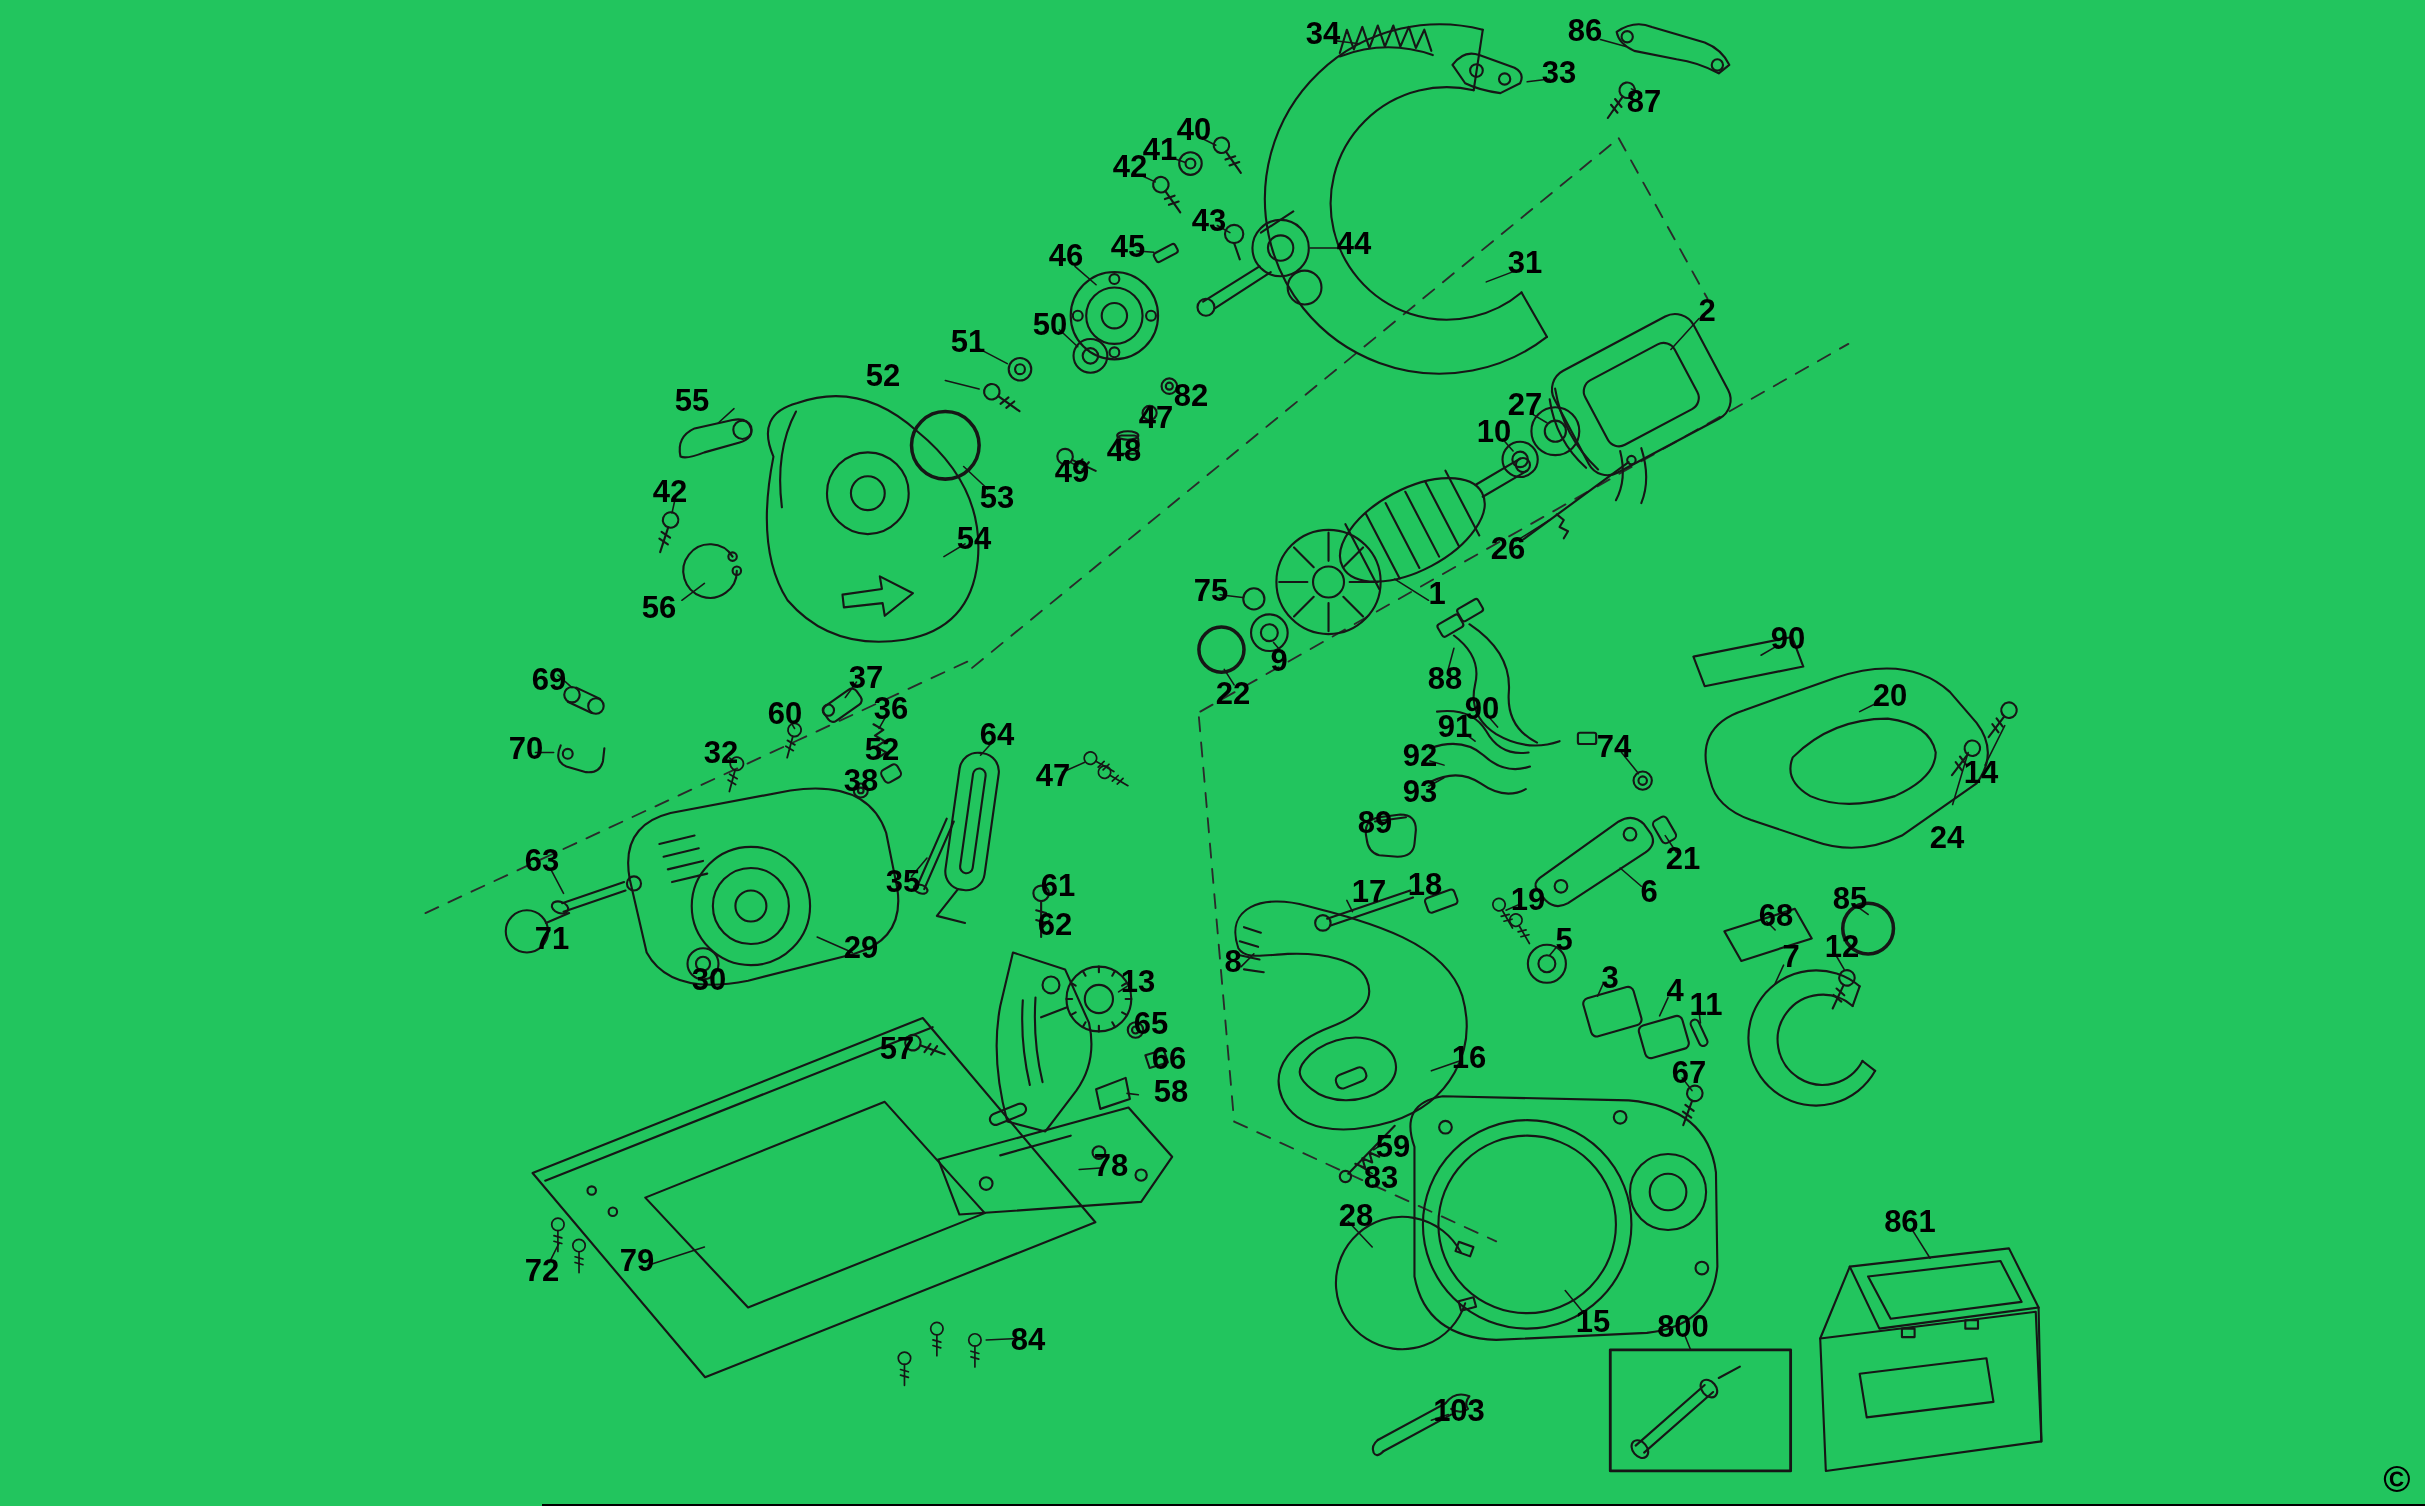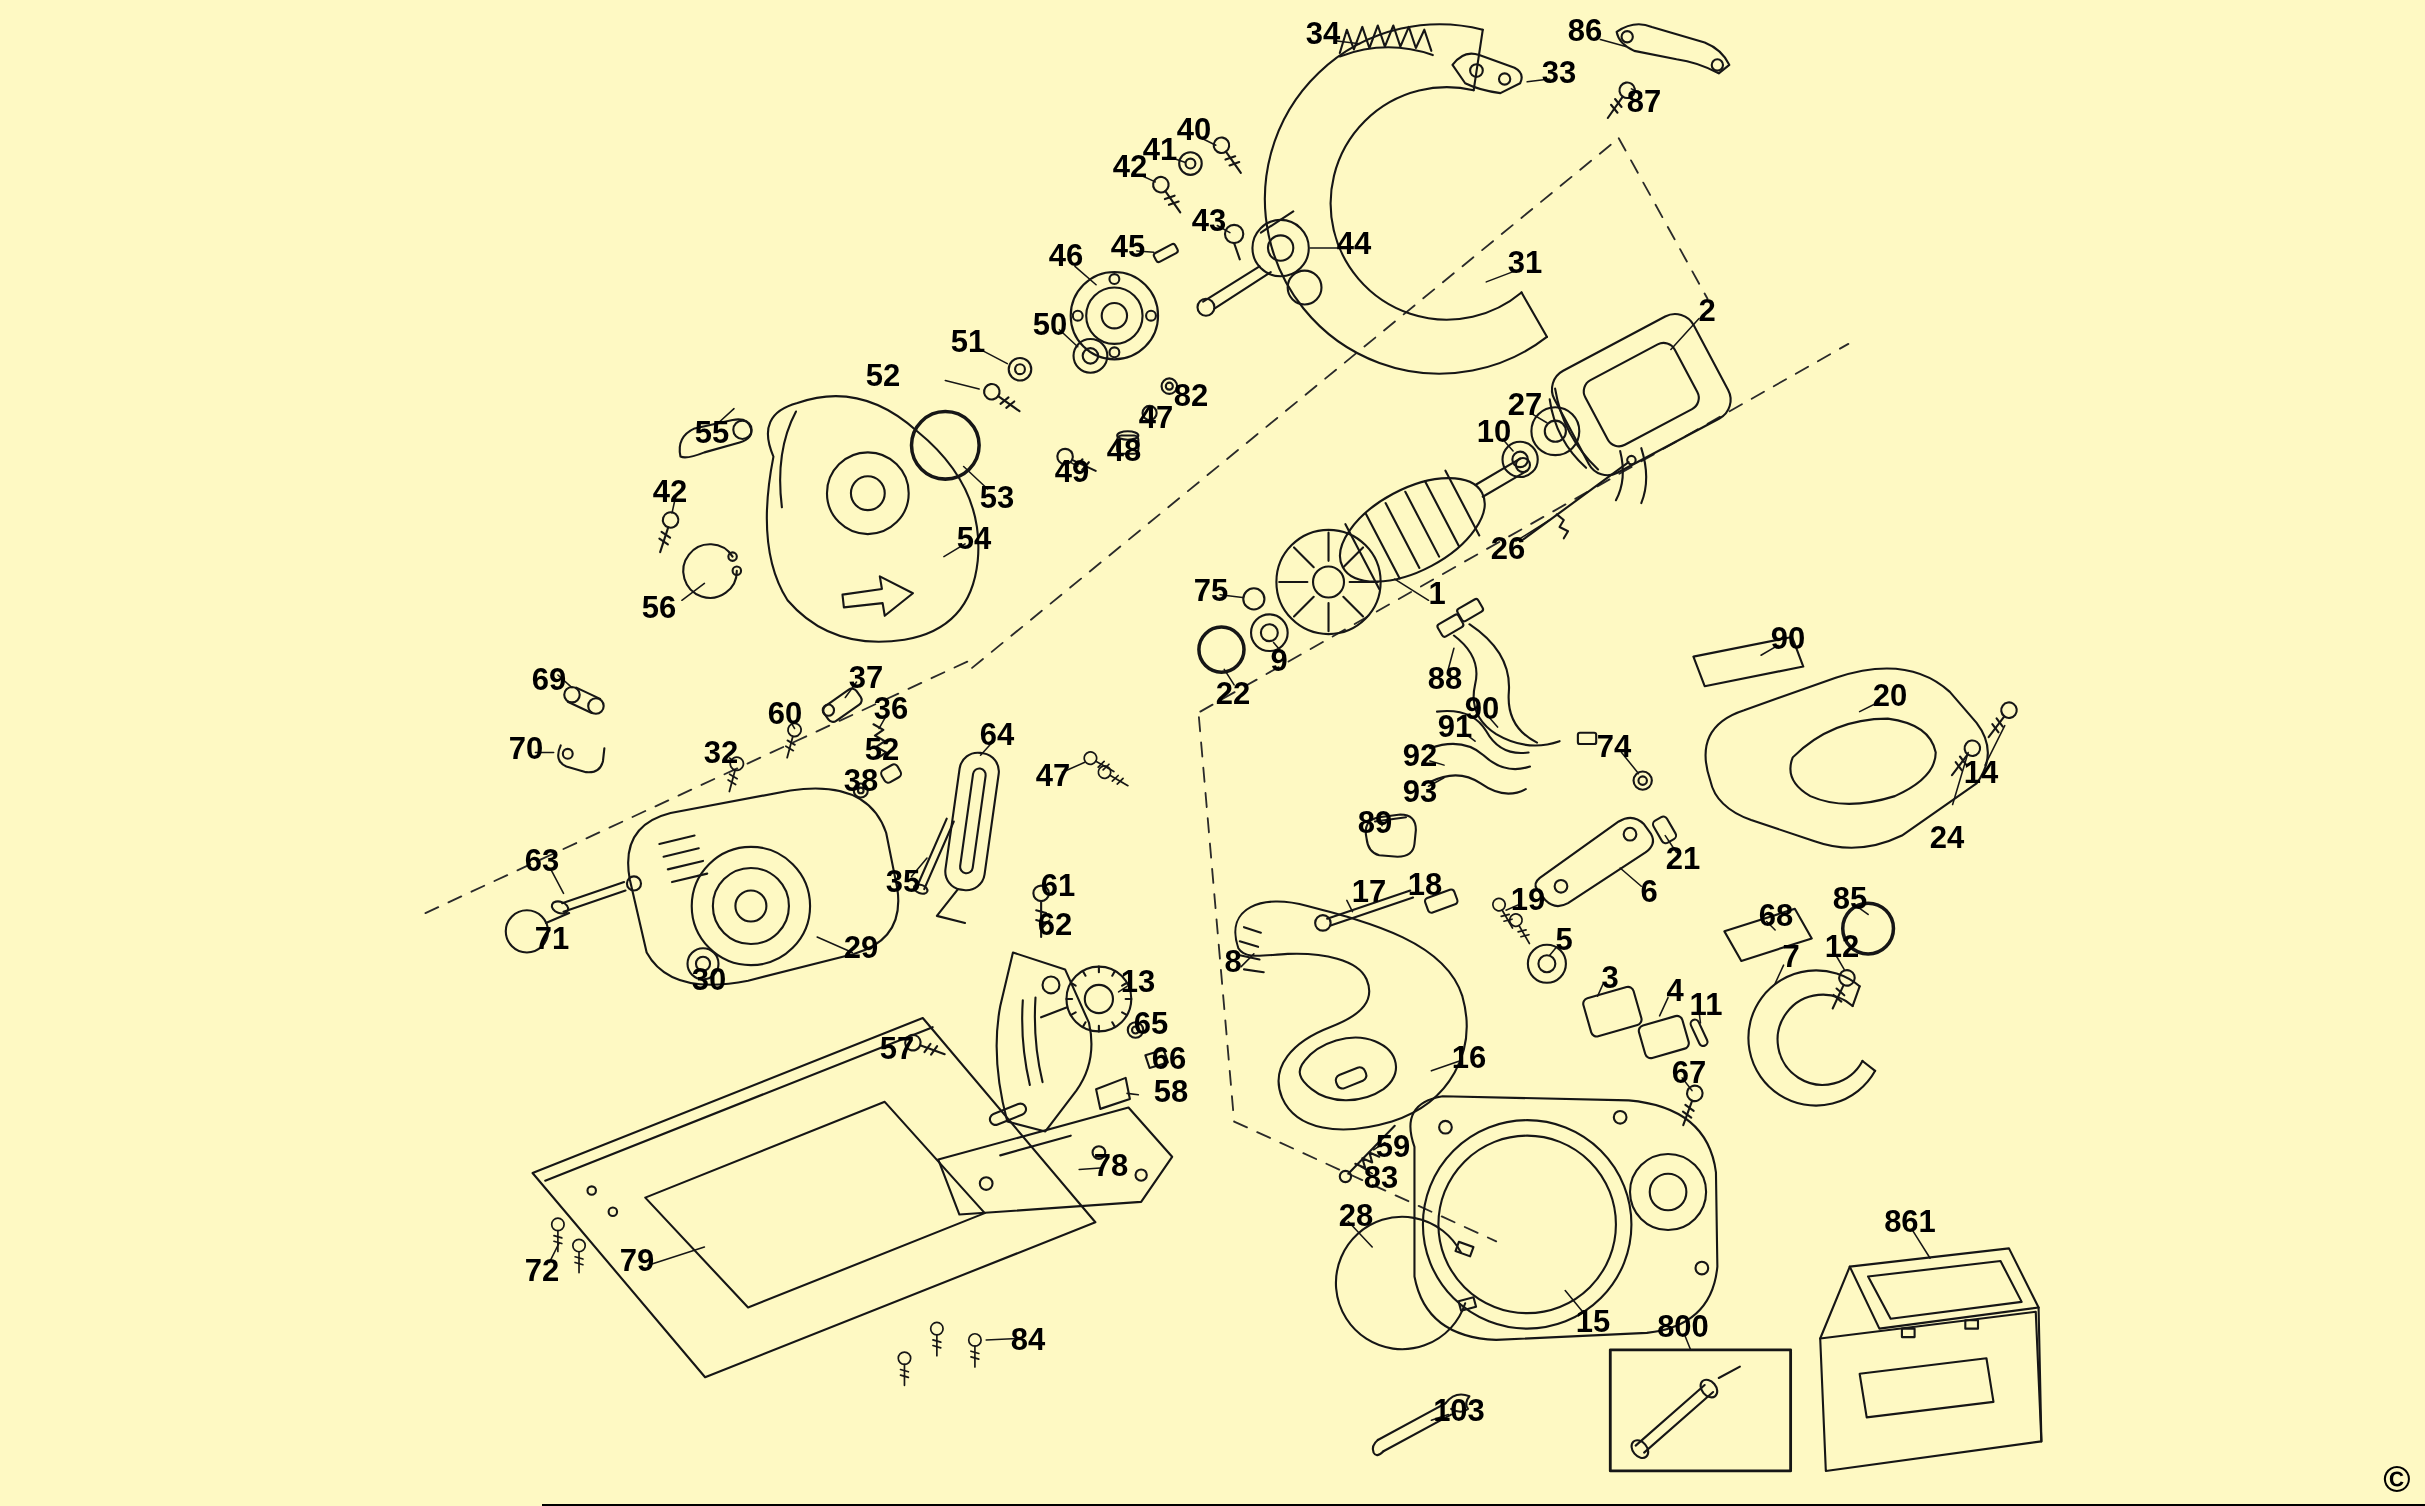--- a/index.html
+++ b/index.html
@@ -1,16 +1,16 @@
 <!DOCTYPE html>
 <html style="font-size:11.3px"><head>
 <meta charset="utf-8">
 <style>
   html,body{margin:0;padding:0;background:#ffffff;}
-  .stage{position:relative;width:2426px;height:1507px;background:#fef9c3;overflow:hidden;
+  .stage{position:relative;width:2426px;height:1507px;background:#22c55e;overflow:hidden;
          font-family:"Liberation Sans", sans-serif;}
   #art{position:absolute;left:0;top:0;}
   #art *{stroke:#161616;stroke-width:3;fill:none;stroke-linecap:round;stroke-linejoin:round;}
   #art .thin{stroke-width:2.2;}
   #art .dash{stroke-width:2.6;stroke-dasharray:20 16;stroke:#2a2a2a;}
   #art .fat{stroke-width:5;}
   #labels-layer{position:absolute;left:0;top:0;width:100%;height:100%;}
   .part-label{position:absolute;transform:translate(-50%,-50%);
               font-size:31px;font-weight:700;color:#000;white-space:nowrap;}
   .copyright{position:absolute;right:15.5px;bottom:5.6px;font-size:37px;font-weight:700;color:#000;}
@@ -429,21 +429,21 @@
       <span class="part-label" style="left: 1354px; top: 244px;">44</span>
       <span class="part-label" style="left: 1525px; top: 263px;">31</span>
       <span class="part-label" style="left: 1707px; top: 311px;">2</span>
       <span class="part-label" style="left: 1050px; top: 325px;">50</span>
       <span class="part-label" style="left: 968px; top: 342px;">51</span>
       <span class="part-label" style="left: 883px; top: 376px; text-align: right;">52</span>
       <span class="part-label" style="left: 1191px; top: 396px;">82</span>
       <span class="part-label" style="left: 1525px; top: 405px;">27</span>
       <span class="part-label" style="left: 1156px; top: 418px;">47</span>
       <span class="part-label" style="left: 1494px; top: 432px;">10</span>
-      <span class="part-label" style="left: 712px; top: 401px; margin-top: 32px;">55</span>
+      <span class="part-label" style="left: 692px; top: 401px;">55</span>
       <span class="part-label" style="left: 1124px; top: 451px;">48</span>
       <span class="part-label" style="left: 1072px; top: 472px;">49</span>
       <span class="part-label" style="left: 997px; top: 498px;">53</span>
       <span class="part-label" style="left: 670px; top: 492px;">42</span>
       <span class="part-label" style="left: 1508px; top: 549px;">26</span>
       <span class="part-label" style="left: 974px; top: 539px;">54</span>
       <span class="part-label" style="left: 1437px; top: 594px;">1</span>
       <span class="part-label" style="left: 659px; top: 608px;">56</span>
       <span class="part-label" style="left: 1211px; top: 591px;">75</span>
       <span class="part-label" style="left: 1279px; top: 661px;">9</span>

